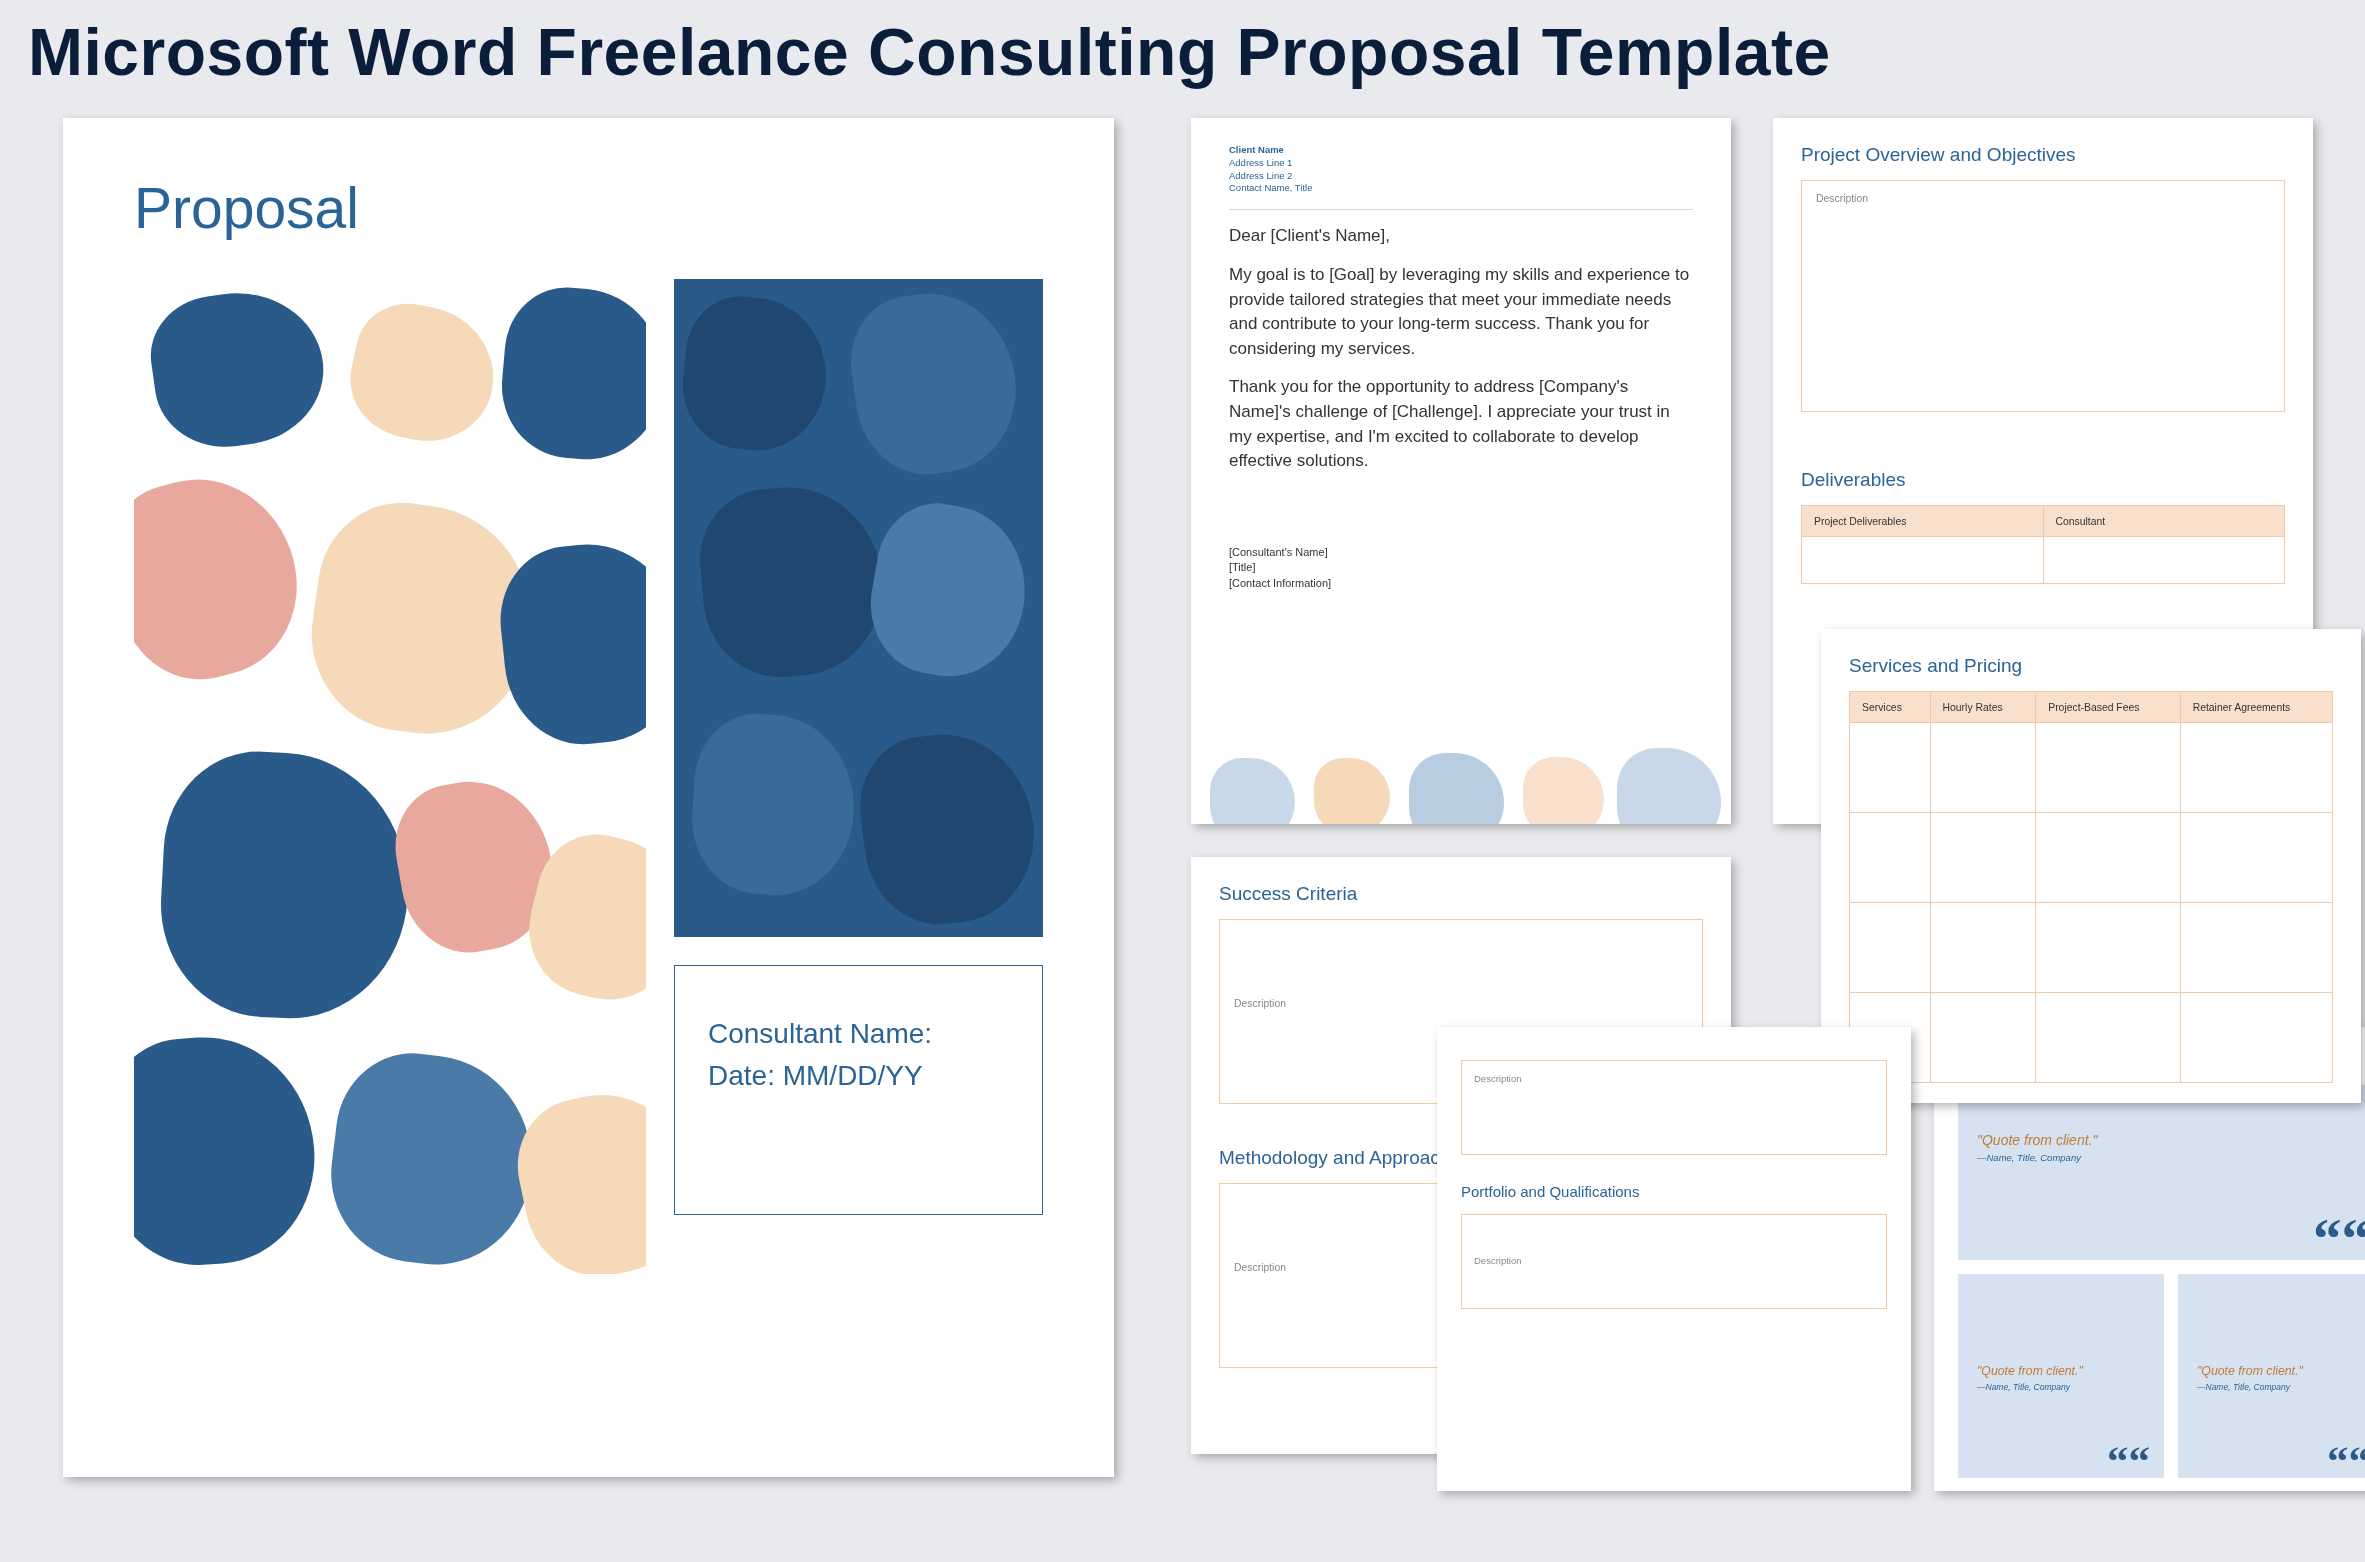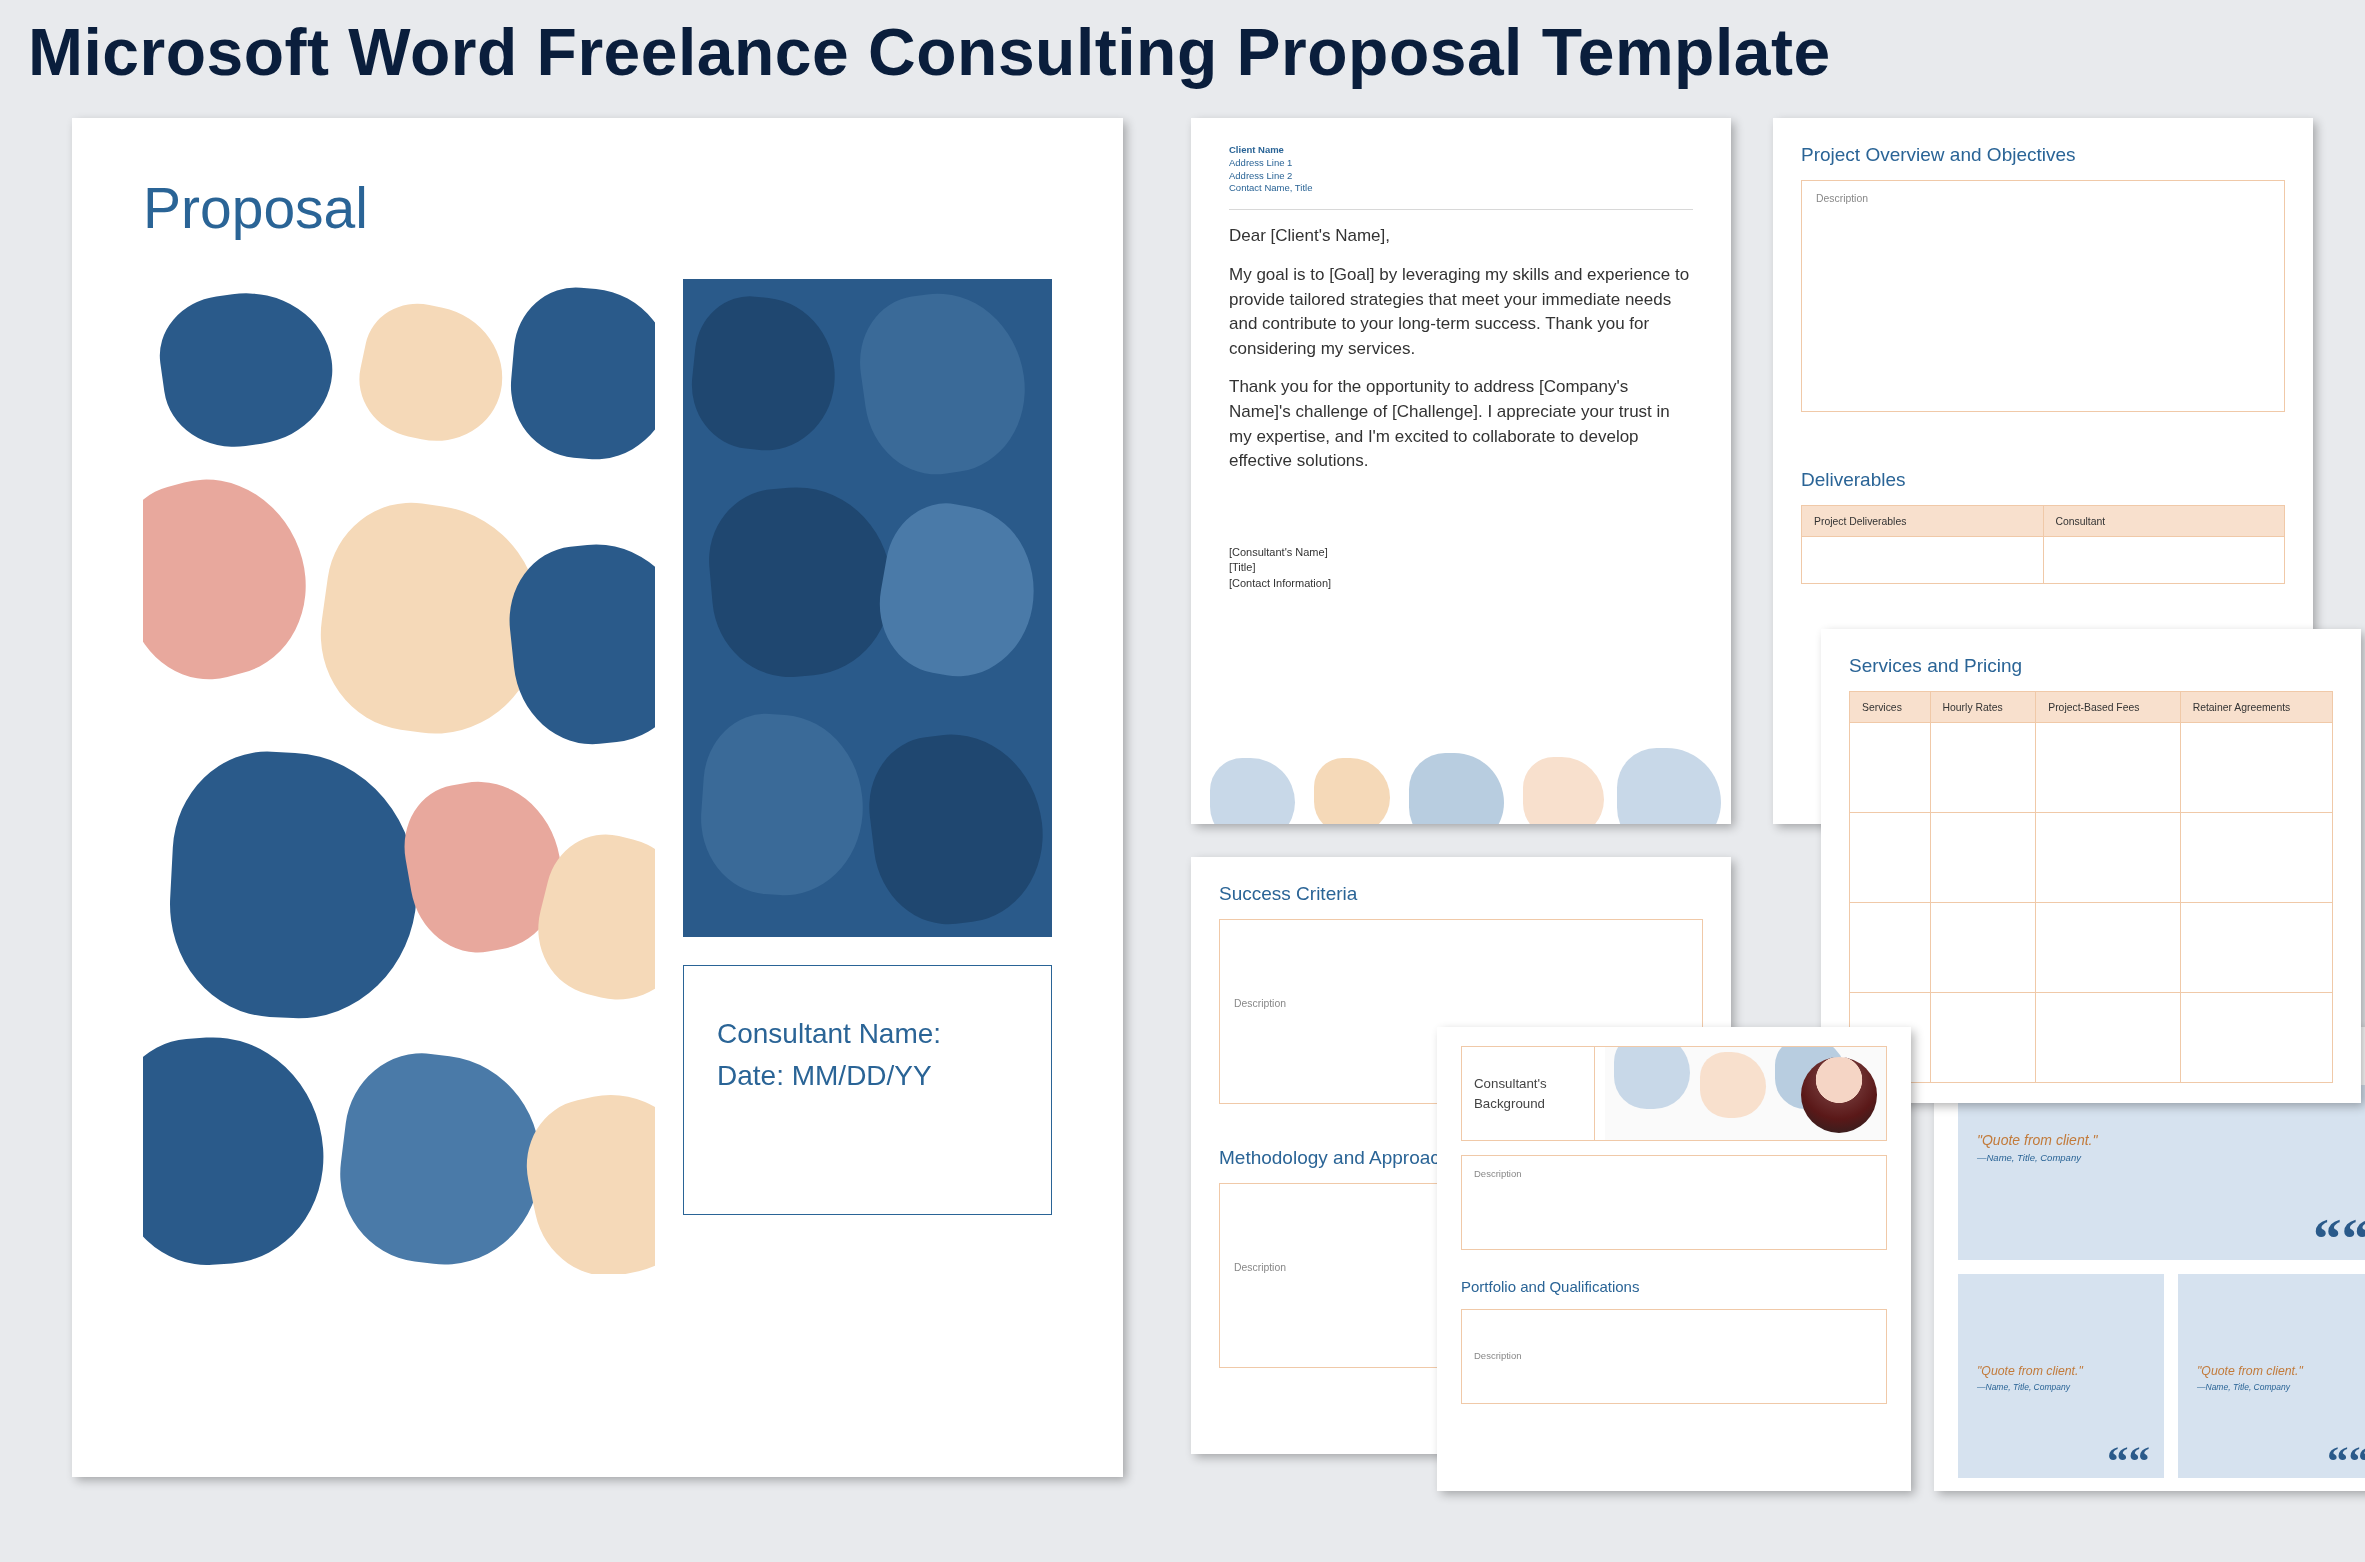--- a/index.html
+++ b/index.html
@@ -25,21 +25,21 @@
     height: 1421px;
   }
   .page {
     position: absolute;
     background: #fff;
     box-shadow: 3.8px 3.8px 9.5px rgba(0,0,0,0.3);
     margin-left: 31px;
   }
   
   .cover {
-    left: 13px; top: 0;
+    left: 4px; top: 0;
     width: 1051px; height: 1359px;
     padding: 57px 71px;
   }
   .cover h2 {
     color: #2a6496;
     font-size: 57px;
     font-weight: 400;
     margin-bottom: 38px;
   }
   .cover-art {
@@ -295,32 +295,20 @@
     </div>
     <div class="methodology">
       <div class="sec-title">Methodology and Approach</div>
       <div class="desc-box box2">
         <div style="margin-top:66px"><span>Description</span></div>
       </div>
     </div>
   </div>
 
   <div class="page consultant">
-    <div class="cons-head">
-      <div class="cons-head-title">
-        <div>Consultant's</div>
-        <div>Background</div>
-      </div>
-      <div class="cons-art">
-        <div class="blob" style="left:9.5px;top:-14px;width:76px;height:76px;background:#c8d8e8"></div>
-        <div class="blob" style="left:95px;top:4.7px;width:66px;height:66px;background:#f8e0cd"></div>
-        <div class="blob" style="left:170px;top:-9.5px;width:71px;height:71px;background:#b8cde0"></div>
-        <div class="avatar"></div>
-      </div>
-    </div>
     <div class="dbox">
       <span>Description</span>
     </div>
     <div class="portfolio">
       <div class="sec-title" style="font-size:15px">Portfolio and Qualifications</div>
       <div class="dbox" style="margin-top:9.5px">
         <div style="margin-top:28px"><span>Description</span></div>
       </div>
     </div>
   </div>

